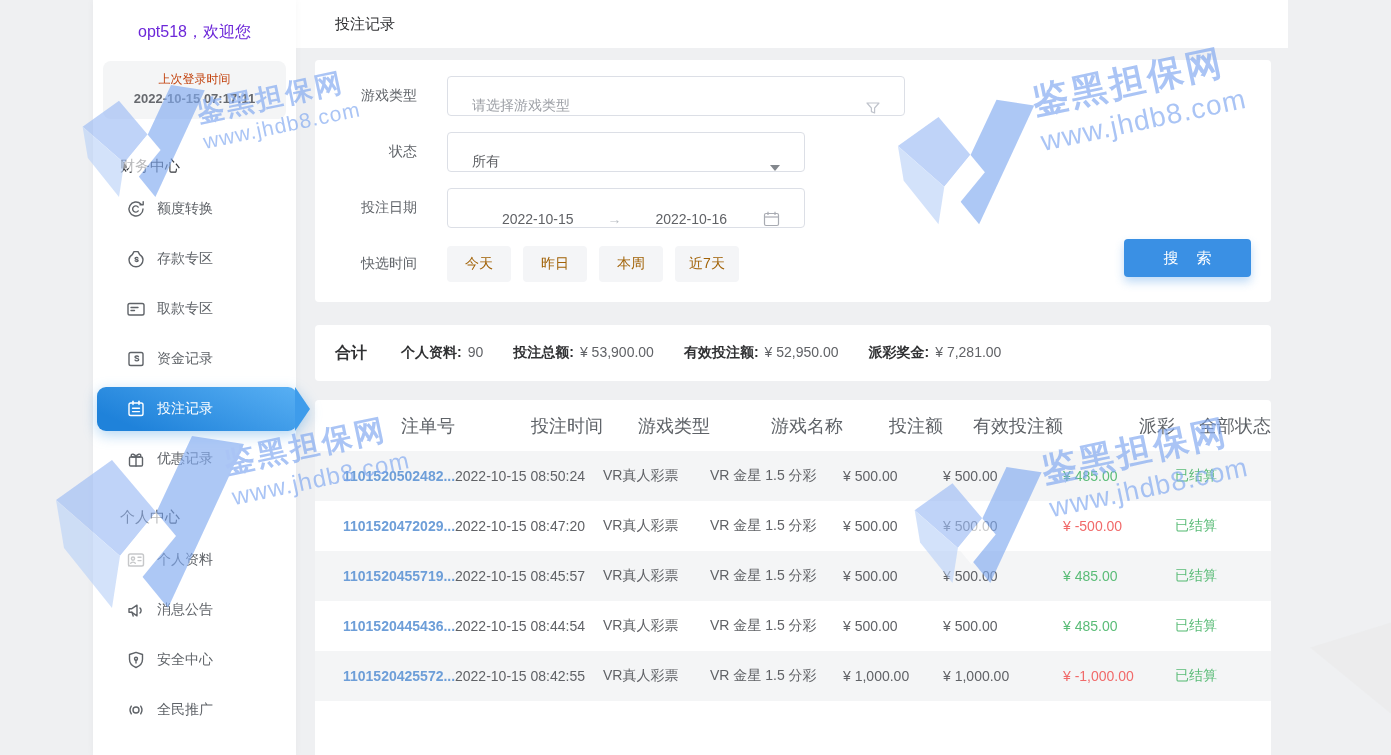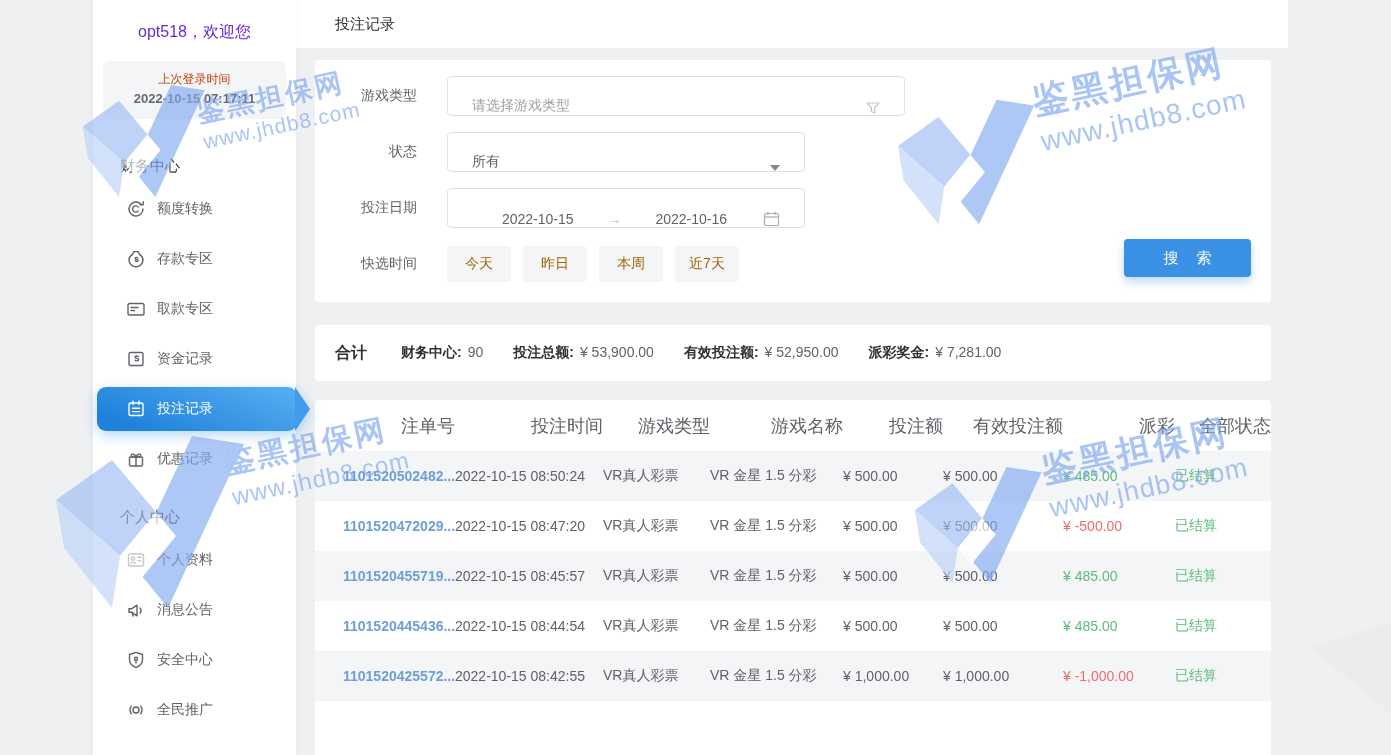--- a/index.html
+++ b/index.html
@@ -285,21 +285,21 @@
         <button class="qbtn">本周</button>
         <button class="qbtn">近7天</button>
       </div>
     </div>
     <button class="search-btn">搜 索</button>
   </section>
 
   <section class="card summary-card">
     <span class="sum-total">合计</span>
     <span class="sum-item">
-      <span class="sl">财务中心:</span><span class="sv">90</span>
+      <span class="sl">个人资料:</span><span class="sv">90</span>
     </span>
     <span class="sum-item">
       <span class="sl">投注总额:</span><span class="sv">¥ 53,900.00</span>
     </span>
     <span class="sum-item">
       <span class="sl">有效投注额:</span><span class="sv">¥ 52,950.00</span>
     </span>
     <span class="sum-item">
       <span class="sl">派彩奖金:</span><span class="sv">¥ 7,281.00</span>
     </span>

